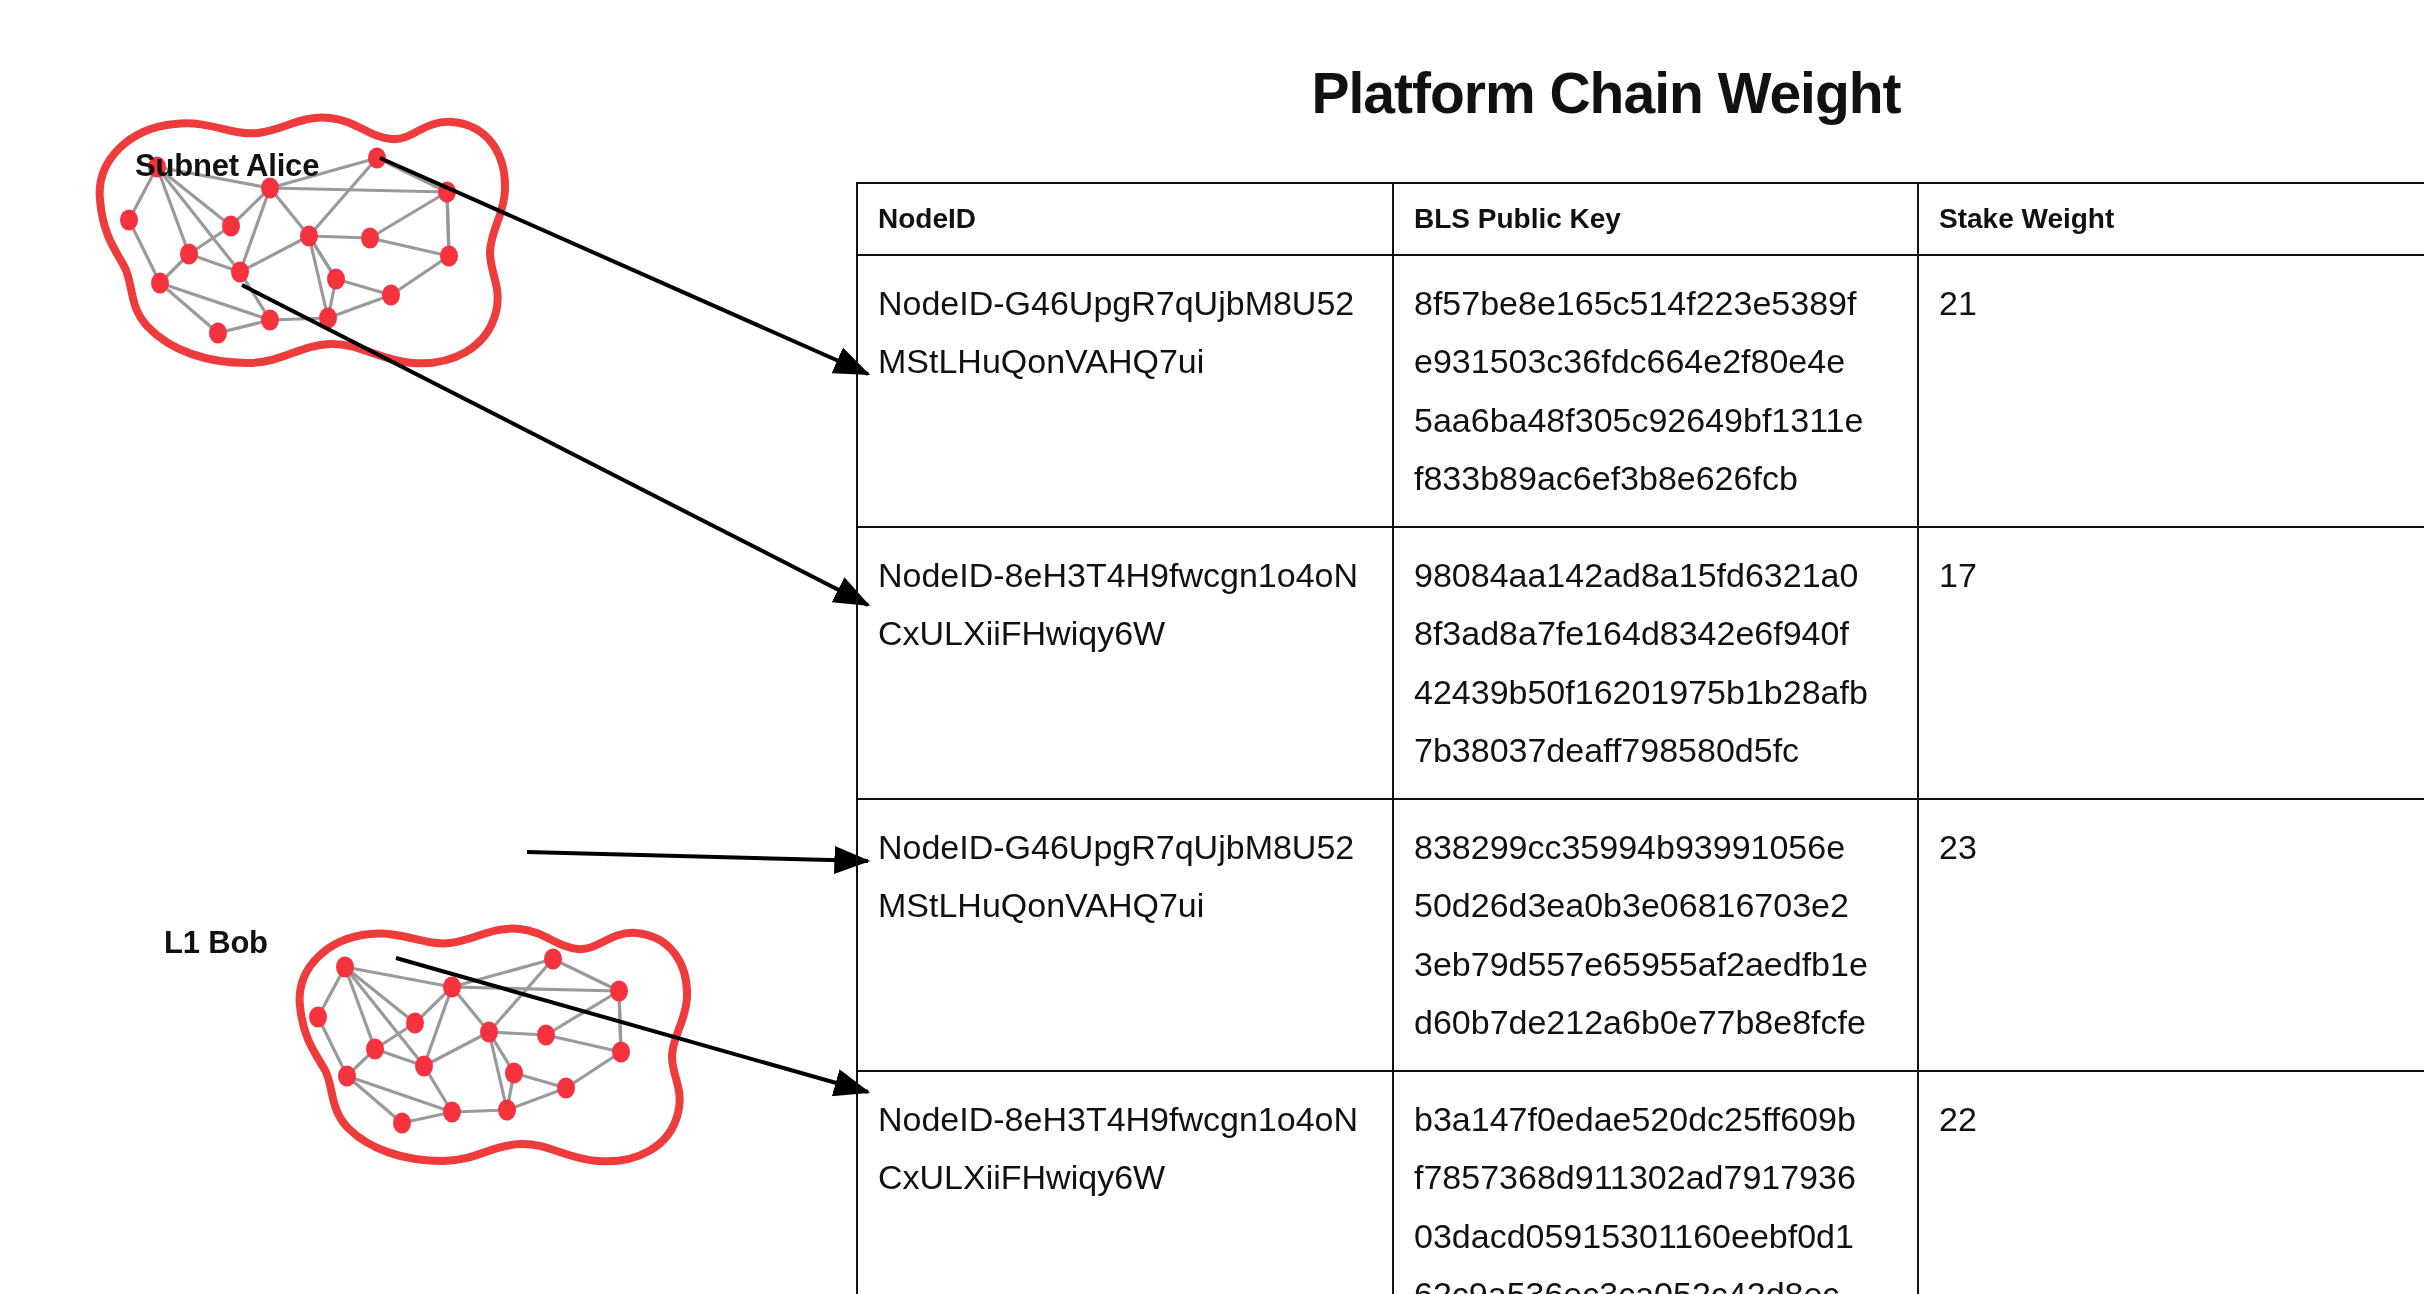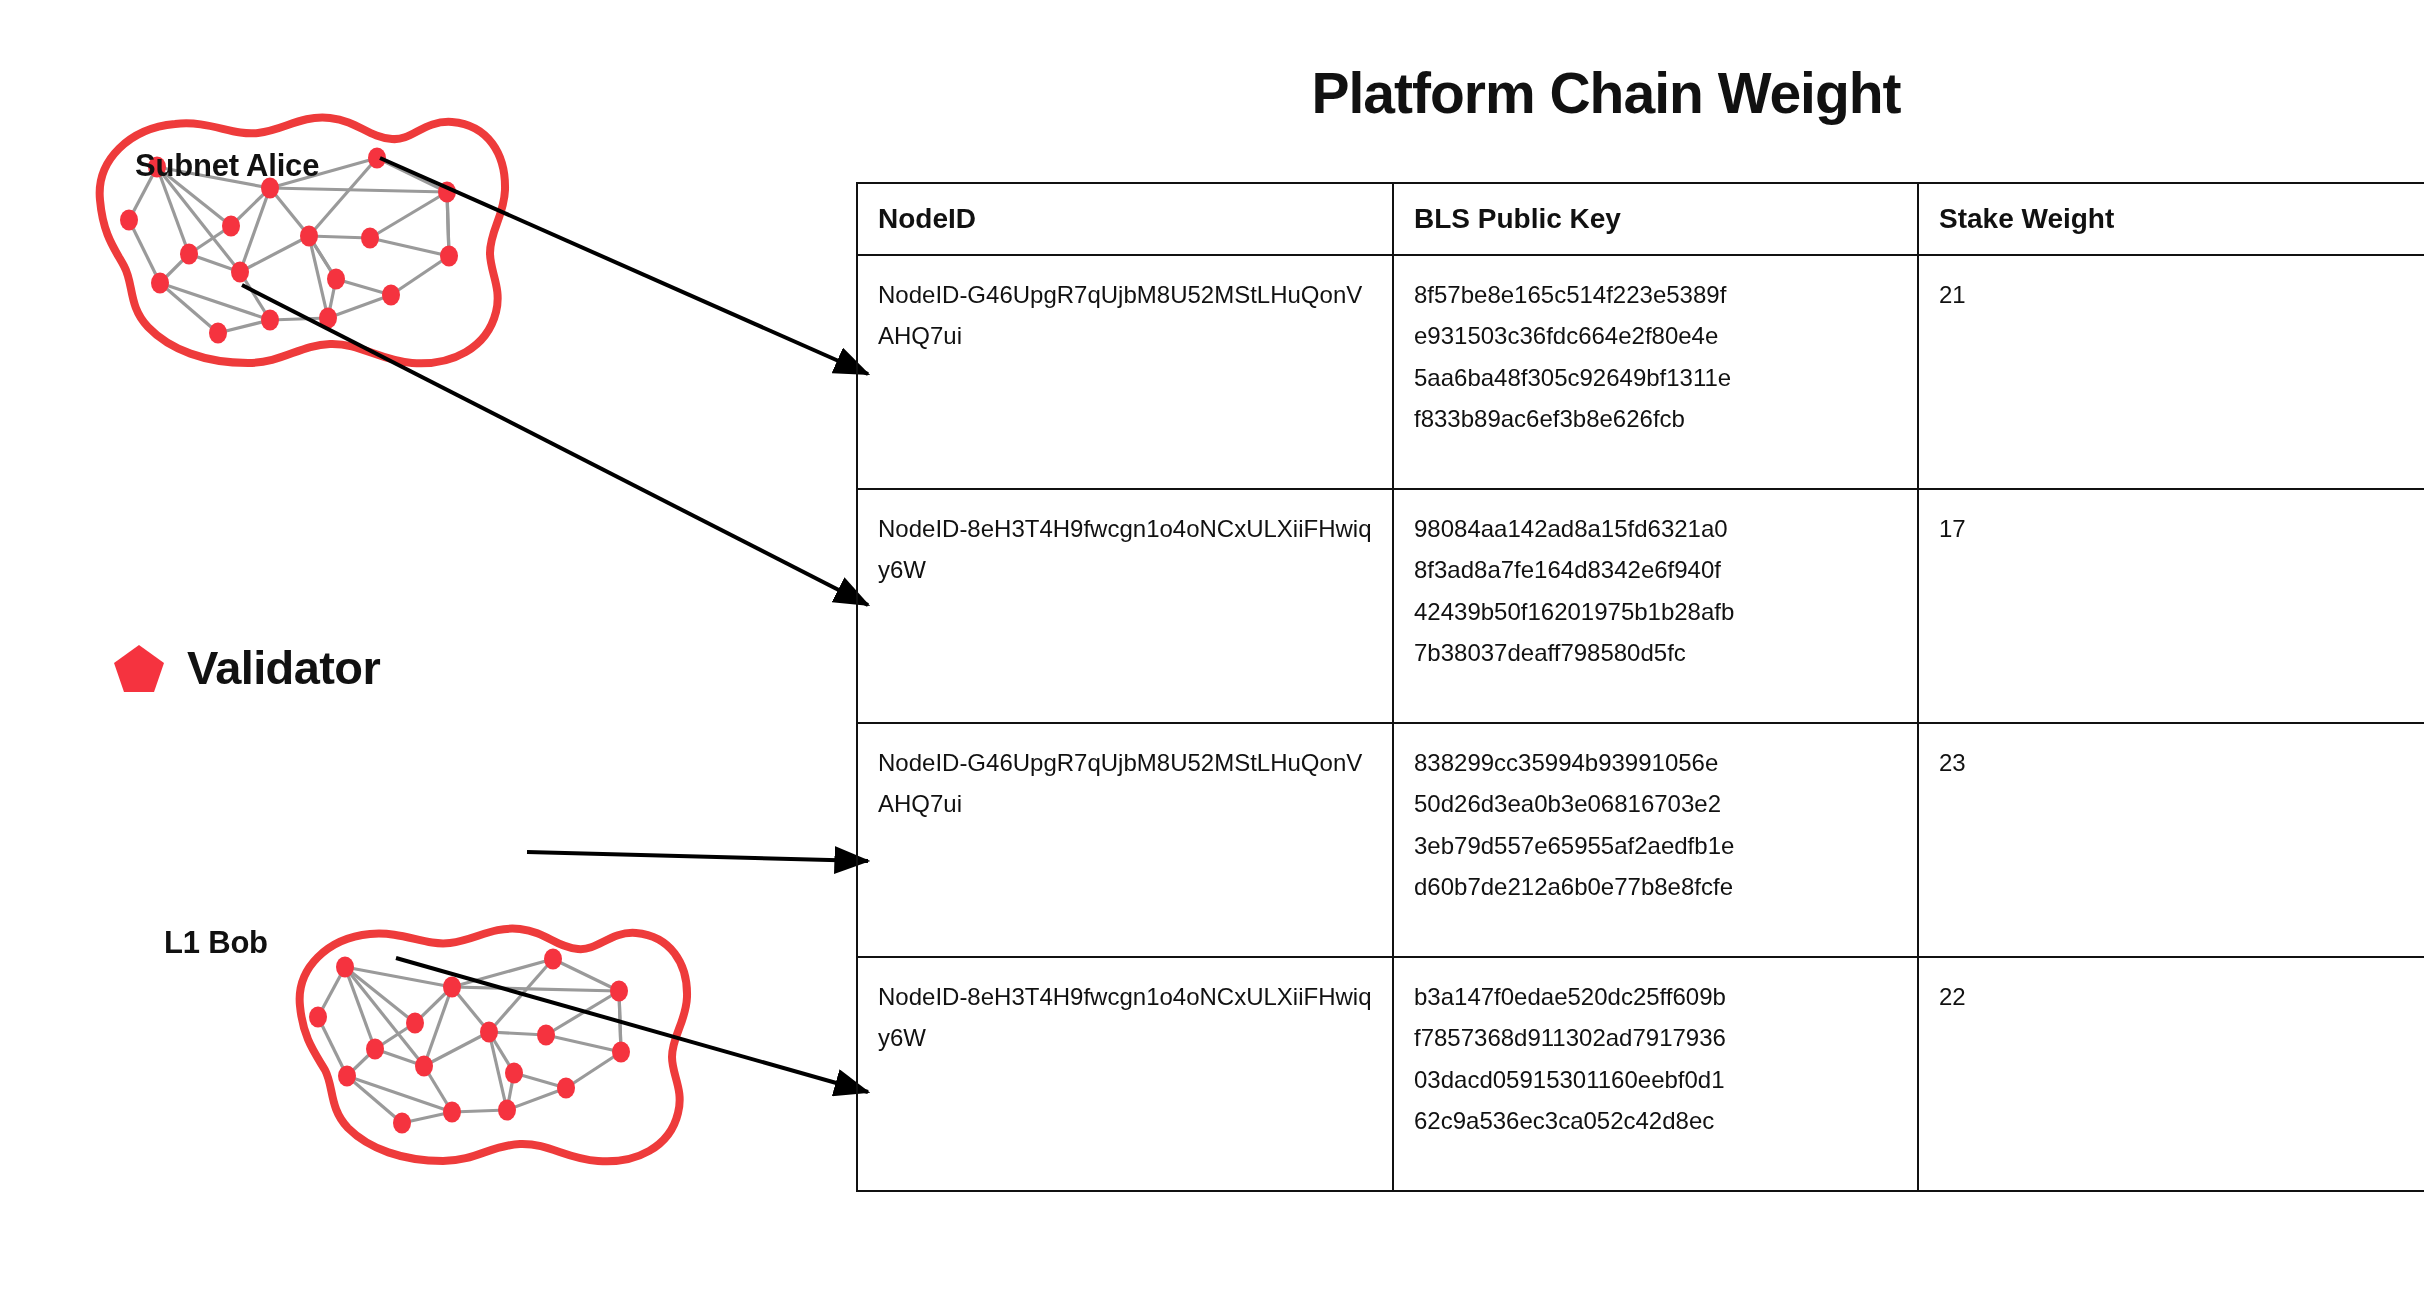--- a/index.html
+++ b/index.html
@@ -102,21 +102,21 @@
     text-align: left;
     vertical-align: middle;
     padding-top: 10px;
     padding-bottom: 10px;
   }
   th.col-nodeid  { width: 494px; }
   th.col-bls     { width: 483px; }
   th.col-stake   { width: 491px; text-align: center; }
 
   td.cell-nodeid, td.cell-bls, td.cell-stake {
-    font-size: 24px;
+    font-size: 34px;
     line-height: 1.72;
     word-break: break-all;
     height: 196px;
   }
   td.cell-stake { word-break: normal; }
   .bls-line { display: block; white-space: nowrap; }
 </style>
 </head>
 <body>
 
@@ -289,26 +289,20 @@
     <defs>
       <marker id="arrowhead2" markerWidth="9" markerHeight="7" refX="8.4" refY="3.5" orient="auto" markerUnits="strokeWidth">
         <polygon points="0 0, 9 3.5, 0 7" fill="#000000"></polygon>
       </marker>
     </defs>
   </svg>
 
   <div class="cluster-label" id="label-subnet-alice">Subnet Alice</div>
   <div class="cluster-label" id="label-l1-bob">L1 Bob</div>
 
-  <div id="legend">
-    <svg id="legend-pentagon" viewBox="0 0 52 50">
-      <polygon points="26,2 51,20 41,49 11,49 1,20" fill="#F5333F"></polygon>
-    </svg>
-    <span id="legend-label">Validator</span>
-  </div>
 
   <div id="ledger-title">Platform Chain Weight</div>
 
   <div id="ledger-table-wrap">
     <table class="ledger">
       <thead>
         <tr>
           <th class="col-nodeid">NodeID</th>
           <th class="col-bls">BLS Public Key</th>
           <th class="col-stake">Stake Weight</th>

